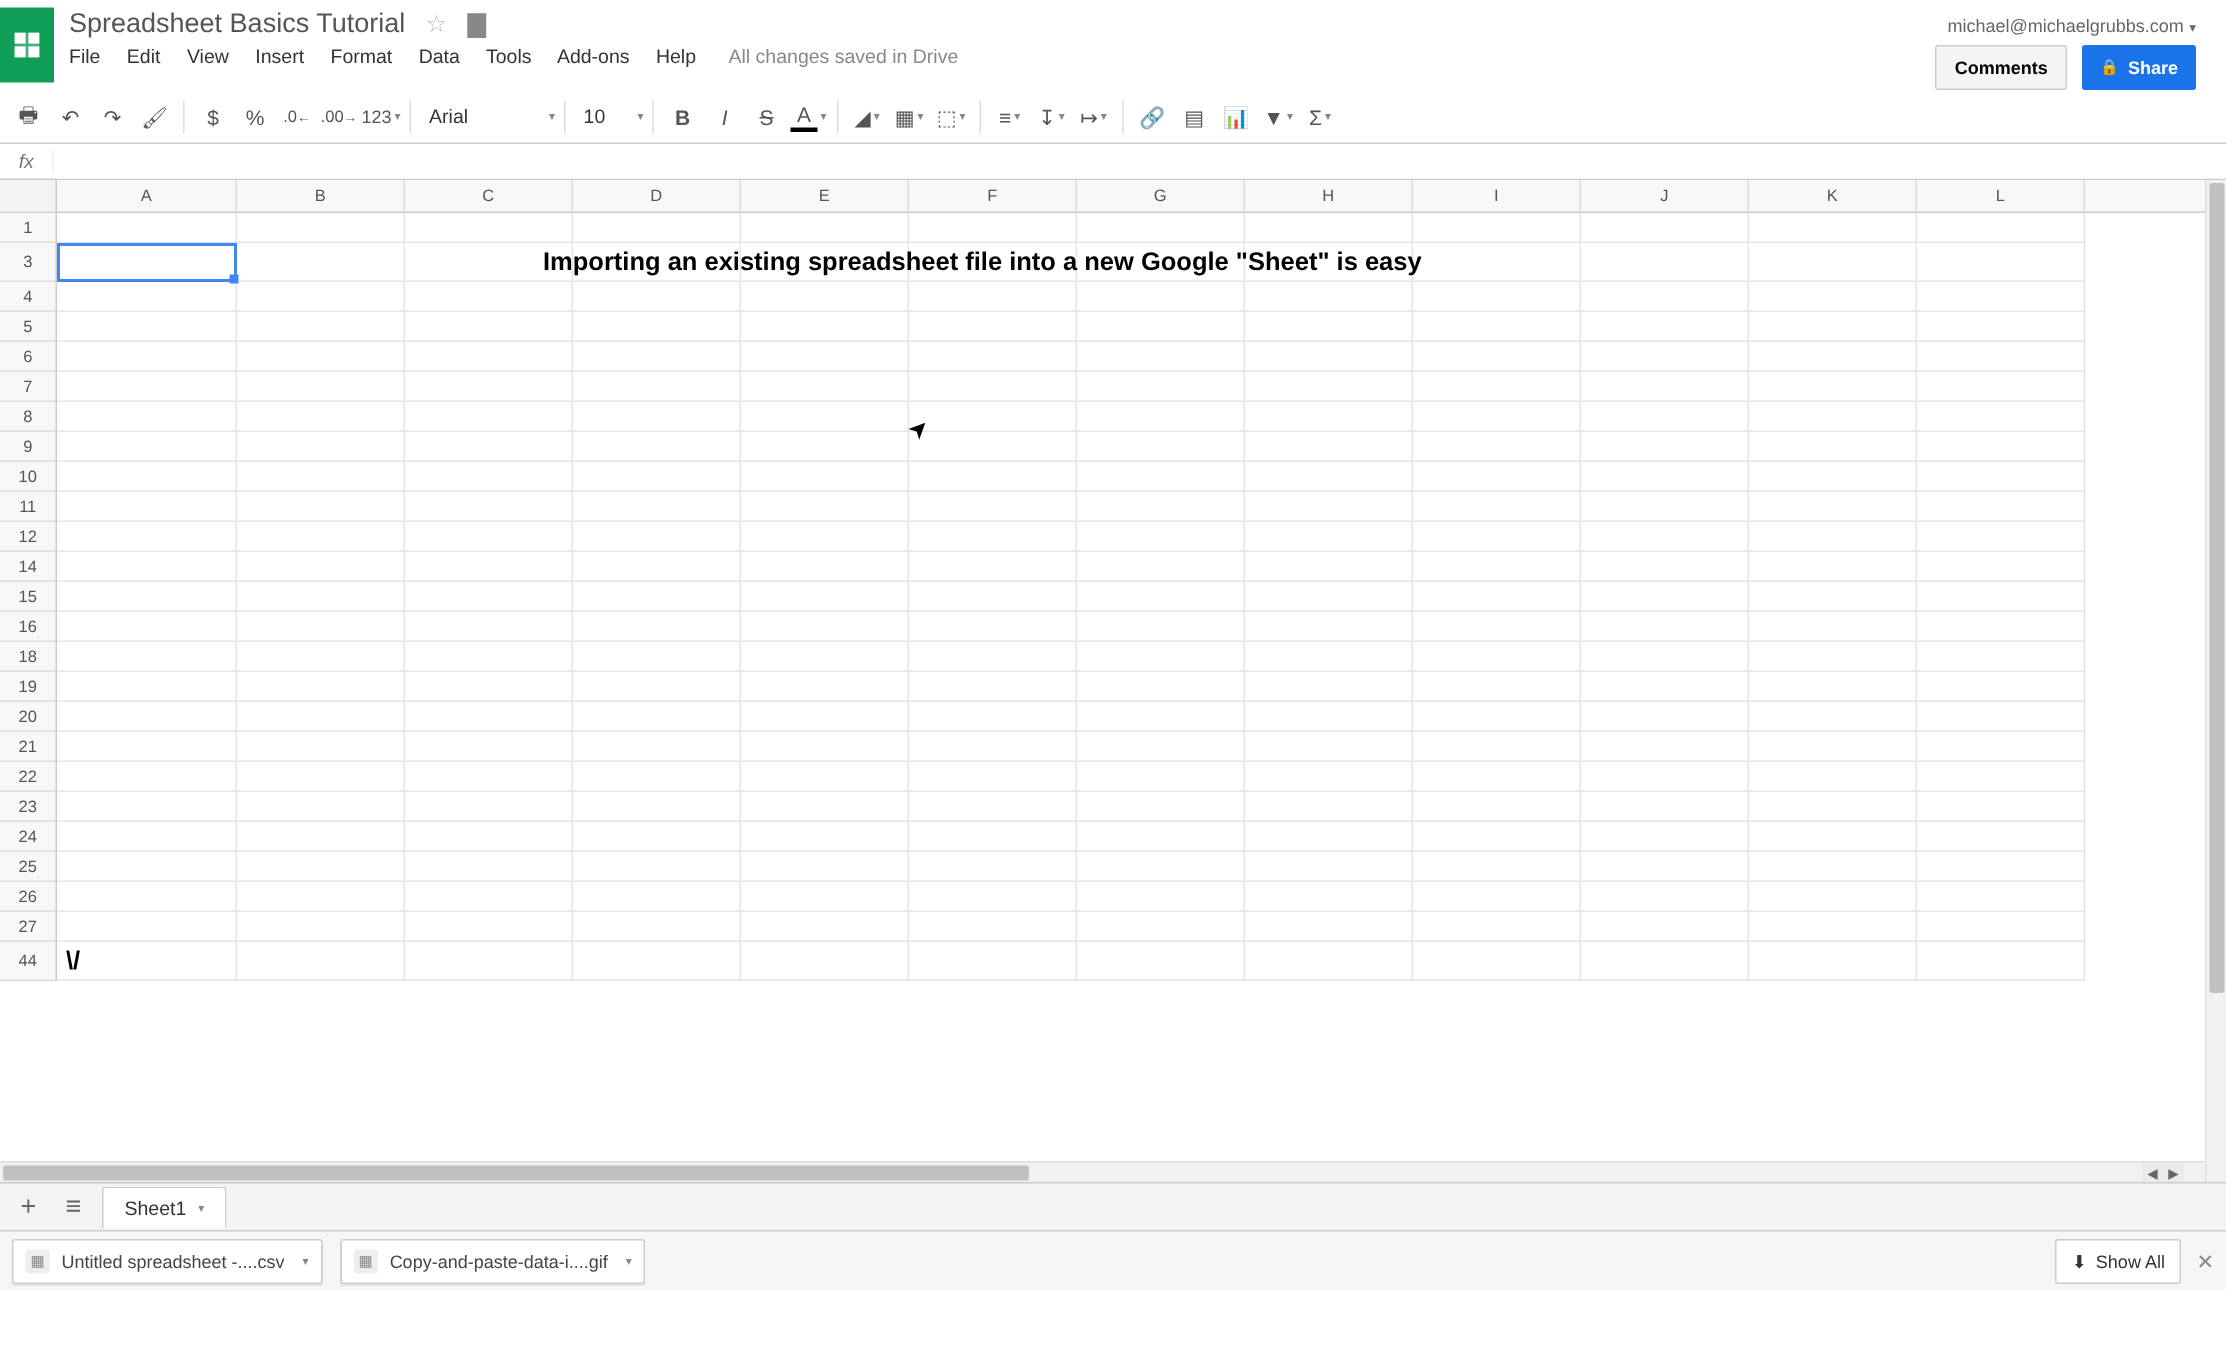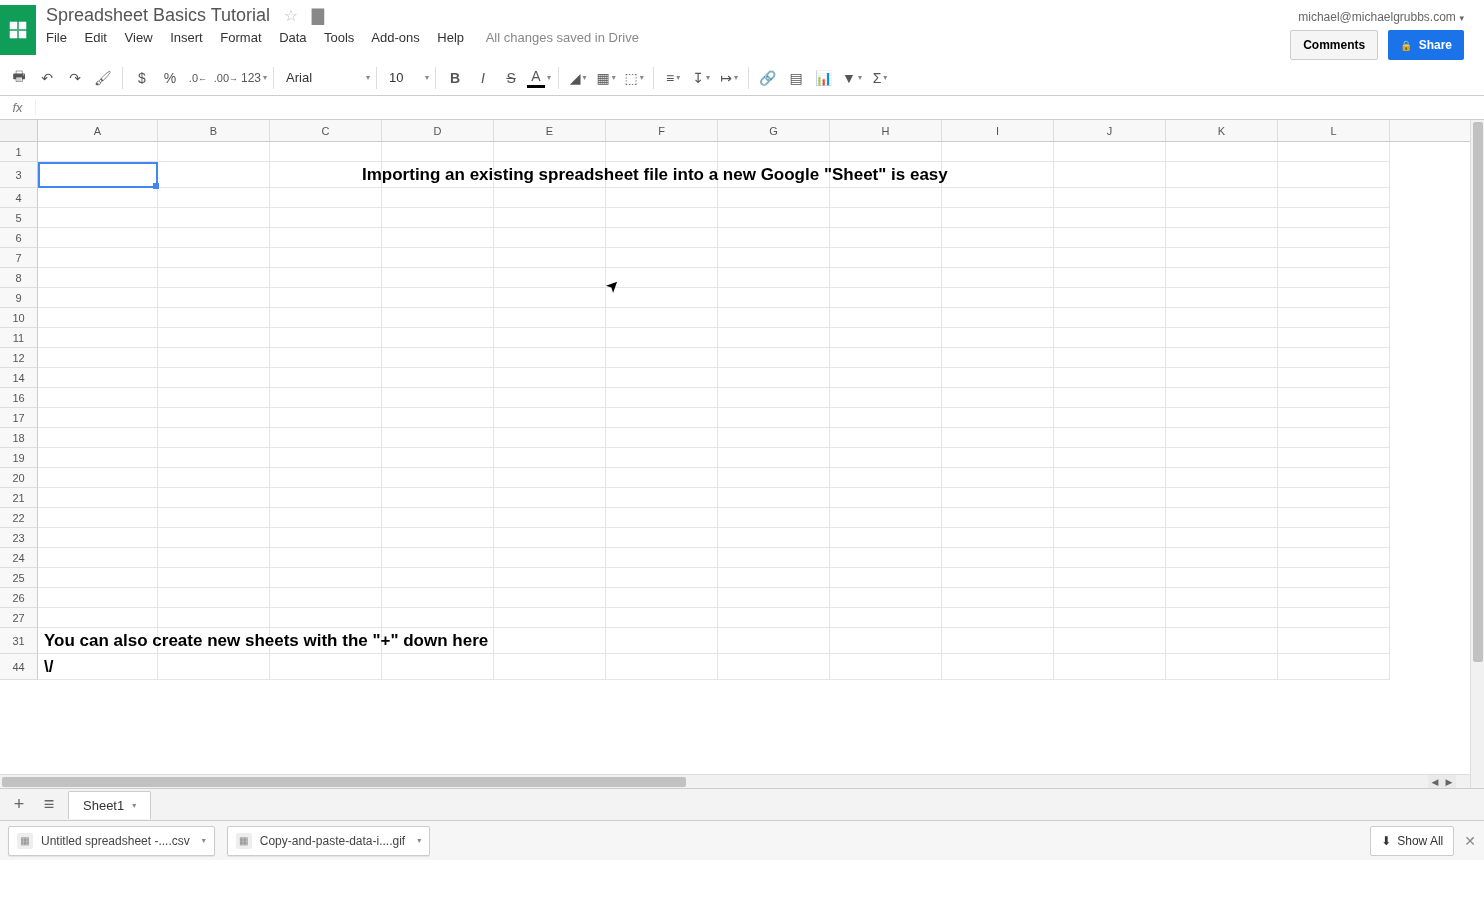--- a/index.html
+++ b/index.html
@@ -383,50 +383,50 @@
         <div class="cell" style="width: 112px;"></div>
         <div class="cell" style="width: 112px;"></div>
         <div class="cell" style="width: 112px;"></div>
         <div class="cell" style="width: 112px;"></div>
         <div class="cell" style="width: 112px;"></div>
         <div class="cell" style="width: 112px;"></div>
         <div class="cell" style="width: 112px;"></div>
         <div class="cell" style="width: 112px;"></div>
       </div>
       <div class="row">
+        <div class="row-h">15</div>
+        <div class="cell" style="width: 120px;"></div>
+        <div class="cell" style="width: 112px;"></div>
+        <div class="cell" style="width: 112px;"></div>
+        <div class="cell" style="width: 112px;"></div>
+        <div class="cell" style="width: 112px;"></div>
+        <div class="cell" style="width: 112px;"></div>
+        <div class="cell" style="width: 112px;"></div>
+        <div class="cell" style="width: 112px;"></div>
+        <div class="cell" style="width: 112px;"></div>
+        <div class="cell" style="width: 112px;"></div>
+        <div class="cell" style="width: 112px;"></div>
+        <div class="cell" style="width: 112px;"></div>
+      </div>
+      <div class="row">
         <div class="row-h">16</div>
         <div class="cell" style="width: 120px;"></div>
         <div class="cell" style="width: 112px;"></div>
         <div class="cell" style="width: 112px;"></div>
         <div class="cell" style="width: 112px;"></div>
         <div class="cell" style="width: 112px;"></div>
         <div class="cell" style="width: 112px;"></div>
         <div class="cell" style="width: 112px;"></div>
         <div class="cell" style="width: 112px;"></div>
         <div class="cell" style="width: 112px;"></div>
         <div class="cell" style="width: 112px;"></div>
         <div class="cell" style="width: 112px;"></div>
         <div class="cell" style="width: 112px;"></div>
       </div>
       <div class="row">
-        <div class="row-h">17</div>
-        <div class="cell" style="width: 120px;"></div>
-        <div class="cell" style="width: 112px;"></div>
-        <div class="cell" style="width: 112px;"></div>
-        <div class="cell" style="width: 112px;"></div>
-        <div class="cell" style="width: 112px;"></div>
-        <div class="cell" style="width: 112px;"></div>
-        <div class="cell" style="width: 112px;"></div>
-        <div class="cell" style="width: 112px;"></div>
-        <div class="cell" style="width: 112px;"></div>
-        <div class="cell" style="width: 112px;"></div>
-        <div class="cell" style="width: 112px;"></div>
-        <div class="cell" style="width: 112px;"></div>
-      </div>
-      <div class="row">
         <div class="row-h">18</div>
         <div class="cell" style="width: 120px;"></div>
         <div class="cell" style="width: 112px;"></div>
         <div class="cell" style="width: 112px;"></div>
         <div class="cell" style="width: 112px;"></div>
         <div class="cell" style="width: 112px;"></div>
         <div class="cell" style="width: 112px;"></div>
         <div class="cell" style="width: 112px;"></div>
         <div class="cell" style="width: 112px;"></div>
         <div class="cell" style="width: 112px;"></div>
@@ -550,37 +550,20 @@
         <div class="cell" style="width: 112px;"></div>
         <div class="cell" style="width: 112px;"></div>
         <div class="cell" style="width: 112px;"></div>
         <div class="cell" style="width: 112px;"></div>
         <div class="cell" style="width: 112px;"></div>
         <div class="cell" style="width: 112px;"></div>
       </div>
       <div class="row">
         <div class="row-h">27</div>
         <div class="cell" style="width: 120px;"></div>
-        <div class="cell" style="width: 112px;"></div>
-        <div class="cell" style="width: 112px;"></div>
-        <div class="cell" style="width: 112px;"></div>
-        <div class="cell" style="width: 112px;"></div>
-        <div class="cell" style="width: 112px;"></div>
-        <div class="cell" style="width: 112px;"></div>
-        <div class="cell" style="width: 112px;"></div>
-        <div class="cell" style="width: 112px;"></div>
-        <div class="cell" style="width: 112px;"></div>
-        <div class="cell" style="width: 112px;"></div>
-        <div class="cell" style="width: 112px;"></div>
-      </div>
-      <div class="row row-tall">
-        <div class="row-h" style="line-height: 26px;">31</div>
-        <div class="cell" style="width: 120px;">
-          <div class="overflow-text" style="left: 6px; top: 3px;">You can also create new sheets with the "+" down here</div>
-        </div>
         <div class="cell" style="width: 112px;"></div>
         <div class="cell" style="width: 112px;"></div>
         <div class="cell" style="width: 112px;"></div>
         <div class="cell" style="width: 112px;"></div>
         <div class="cell" style="width: 112px;"></div>
         <div class="cell" style="width: 112px;"></div>
         <div class="cell" style="width: 112px;"></div>
         <div class="cell" style="width: 112px;"></div>
         <div class="cell" style="width: 112px;"></div>
         <div class="cell" style="width: 112px;"></div>

